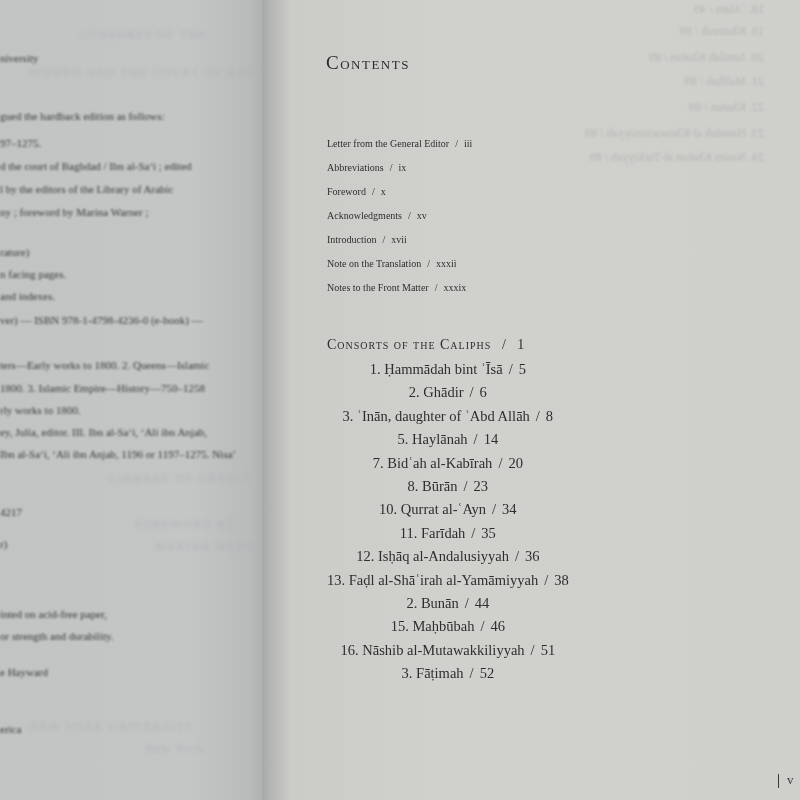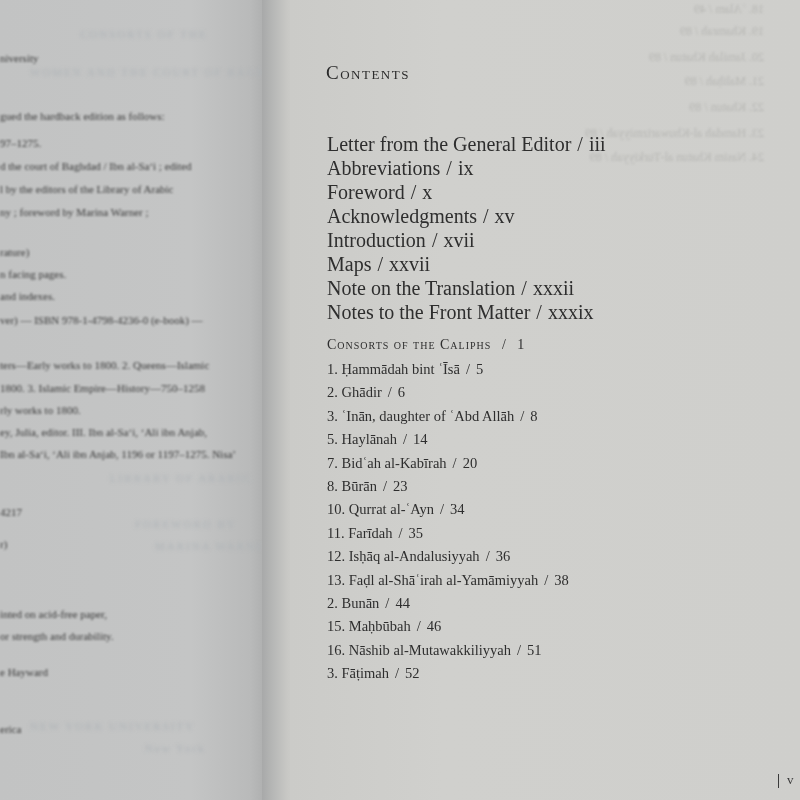--- a/index.html
+++ b/index.html
@@ -35,34 +35,34 @@
       background: linear-gradient(to right, #cbcbc8 0%, #d0d0cd 30%, #cfcfcc 100%);
       overflow: hidden;
     }
     .showthrough {
       position: absolute; left: 0; top: 0; width: 510px; height: 800px;
       transform: scaleX(-1); filter: blur(1.2px); color: #b7b7b4;
       font-size: 12px;
     }
     .st-line { position: absolute; white-space: nowrap; }
     .contents-title {
-      position: absolute; left: 36px; top: 62px;
+      position: absolute; left: 36px; top: 52px;
       font-size: 19px; letter-spacing: 1.5px; color: #2b2b2b;
       font-variant: small-caps;
     }
     .toc {
-      position: absolute; left: 37px; top: 132px; color: #2e2e2e; font-size: 20px;
+      position: absolute; left: 37px; top: 132px; color: #2e2e2e; font-size: 10px;
     }
     .toc-row { height: 24px; line-height: 24px; white-space: nowrap; }
     .toc-sep { padding: 0 6px; }
     .part-heading {
       position: absolute; left: 37px; top: 337px; color: #2e2e2e;
       font-size: 14px; letter-spacing: 1px; font-variant: small-caps; white-space: nowrap;
     }
-    .chapters { position: absolute; left: 37px; top: 358px; color: #2e2e2e; font-size: 14.5px; }
+    .chapters { position: absolute; left: 37px; top: 358px; color: #2e2e2e; font-size: 14.5px; text-align: center; }
     .ch-row { height: 23.4px; line-height: 23.4px; white-space: nowrap; }
     .folio {
       position: absolute; left: 778px; top: 772px; color: #3a3a3a; font-size: 13px; white-space: nowrap;
     }
     .folio-bar { display: inline-block; width: 1px; height: 14px; background: #3a3a3a; vertical-align: middle; margin-right: 8px; }
   </style>
 </head>
 <body>
 
 <div class="left-page">
@@ -111,21 +111,20 @@
     </div>
 
   <div class="contents-title">Contents</div>
 
   <div class="toc" id="toc">
       <div class="toc-row"><span>Letter from the General Editor</span><span class="toc-sep">/</span><span>iii</span></div>
       <div class="toc-row"><span>Abbreviations</span><span class="toc-sep">/</span><span>ix</span></div>
       <div class="toc-row"><span>Foreword</span><span class="toc-sep">/</span><span>x</span></div>
       <div class="toc-row"><span>Acknowledgments</span><span class="toc-sep">/</span><span>xv</span></div>
       <div class="toc-row"><span>Introduction</span><span class="toc-sep">/</span><span>xvii</span></div>
-      <div class="toc-row"><span>Maps</span><span class="toc-sep">/</span><span>xxvii</span></div>
       <div class="toc-row"><span>Note on the Translation</span><span class="toc-sep">/</span><span>xxxii</span></div>
       <div class="toc-row"><span>Notes to the Front Matter</span><span class="toc-sep">/</span><span>xxxix</span></div>
     </div>
 
   <div class="part-heading">
     <span>Consorts of the Caliphs</span>
     <span class="toc-sep">/</span>
     <span>1</span>
   </div>
 

